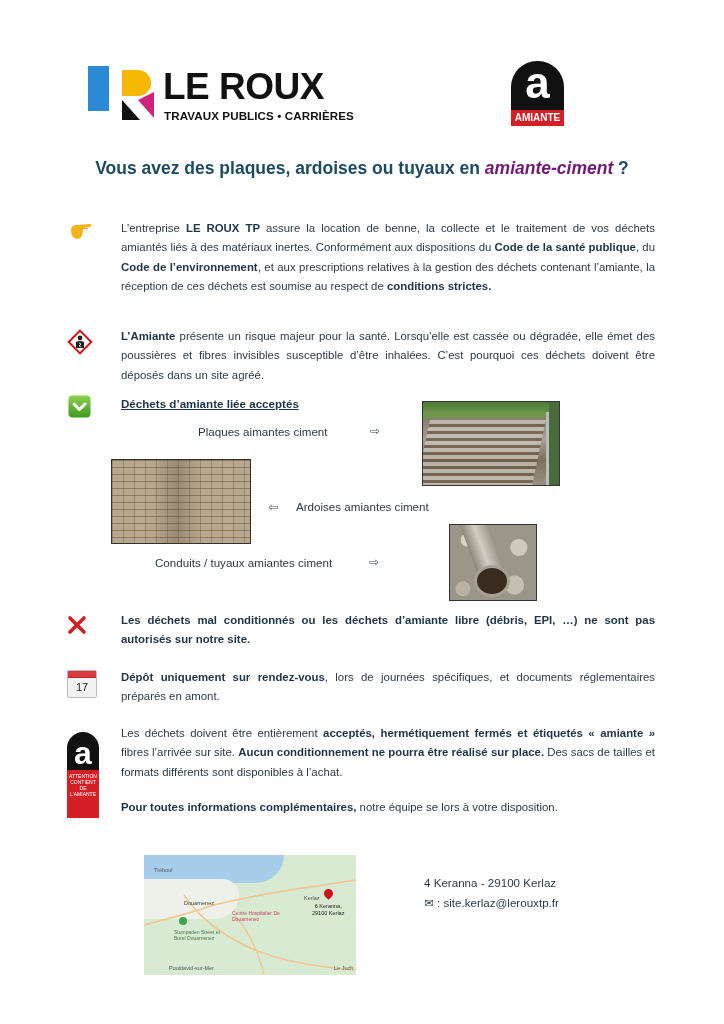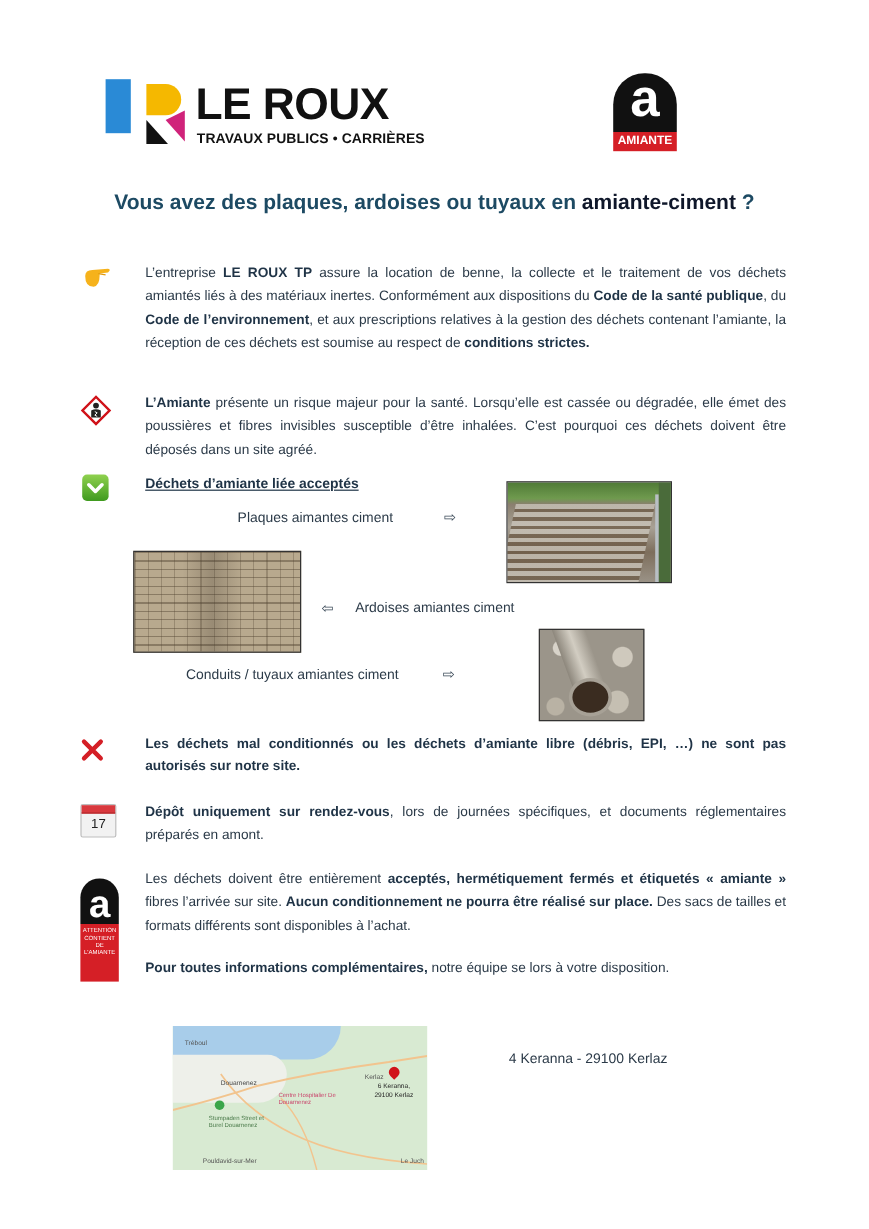--- a/index.html
+++ b/index.html
@@ -9,21 +9,21 @@
   .txt { font-size:11.4px; line-height:19.3px; color:#2b3a48; text-align:justify; }
   .txt b { color:#1f3346; font-weight:bold; }
   
   .logo-blue { left:88px; top:66px; width:21px; height:45px; background:#2a8ad6; }
   .logo-r { left:120px; top:70px; width:36px; height:50px; }
   .logo-name { left:163px; top:68px; font-size:37px; font-weight:bold; color:#111; letter-spacing:-0.5px; line-height:38px; }
   .logo-sub { left:164px; top:109px; font-size:11.6px; font-weight:bold; color:#111; letter-spacing:0.1px; }
   
   .badge { left:511px; top:61px; width:53px; height:65px; }
   .title { left:0; width:724px; top:158px; text-align:center; font-size:17.5px; font-weight:bold; color:#1d4a63; }
-  .title .red { color:#0f172a; }
+  .title .red { color:#701a75;font-style:italic; }
   .icon { width:26px; height:26px; }
   .photo { border:1px solid #333; overflow:hidden; }
   .cap { font-size:11.6px; color:#2b3a48; }
   .arrow { font-size:12px; color:#3b4a58; }
   .contact { font-size:11.6px; line-height:20px; color:#2b3a48; }
 </style>
 </head>
 <body>
 
 <div class="abs logo-blue"></div>
@@ -145,13 +145,14 @@
   <div style="position:absolute;left:190px;top:110px;font-size:5.5px;color:#555;">Le Juch</div>
   <div style="position:absolute;left:180px;top:34px;width:9px;height:9px;border-radius:50% 50% 50% 0;transform:rotate(-45deg);background:#d0131a;"></div>
   <div style="position:absolute;left:168px;top:48px;font-size:5.5px;line-height:6.5px;color:#222;text-align:center;">
     <div>6 Keranna,</div>
       <div>29100 Kerlaz</div>
   </div>
 </div>
 
 <div class="abs contact" style="left:424px;top:873px;">
   <div>4 Keranna - 29100 Kerlaz</div>
+  <div><span>✉</span><span> : site.kerlaz@lerouxtp.fr</span></div>
 </div>
 
 </body></html>

